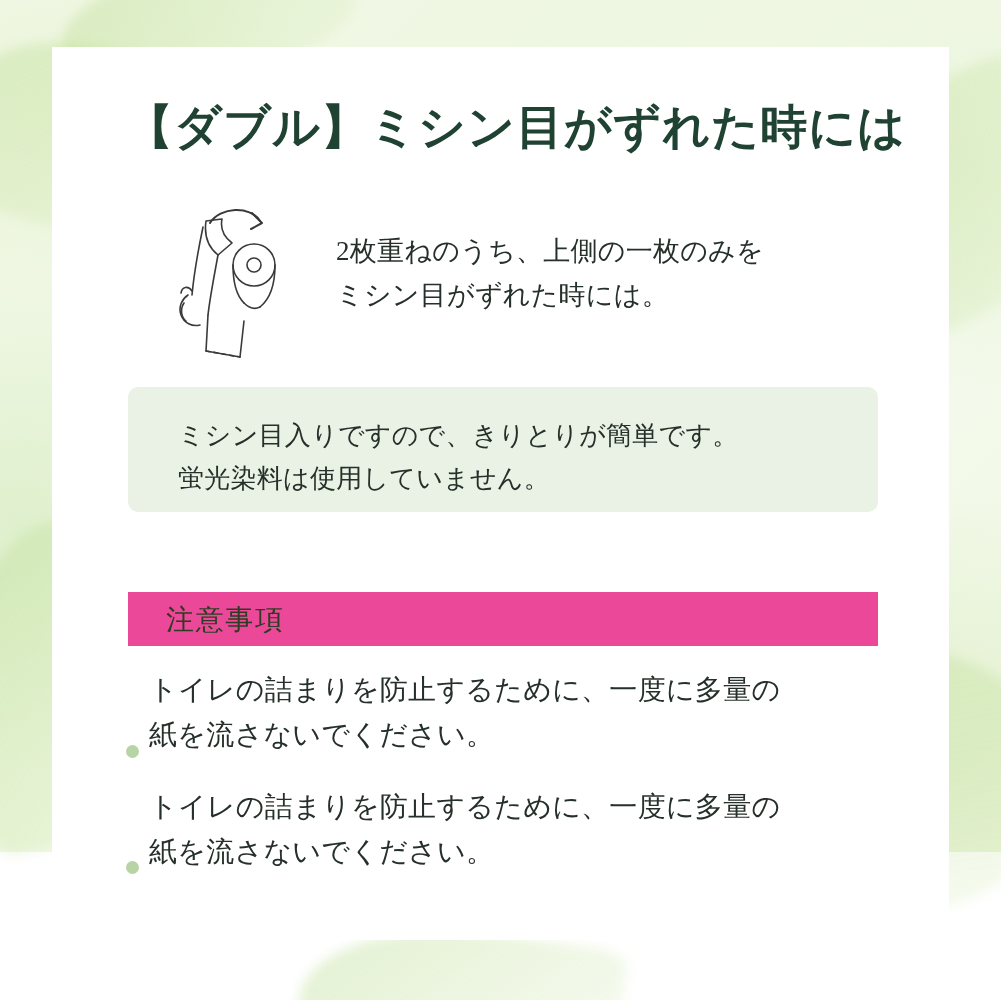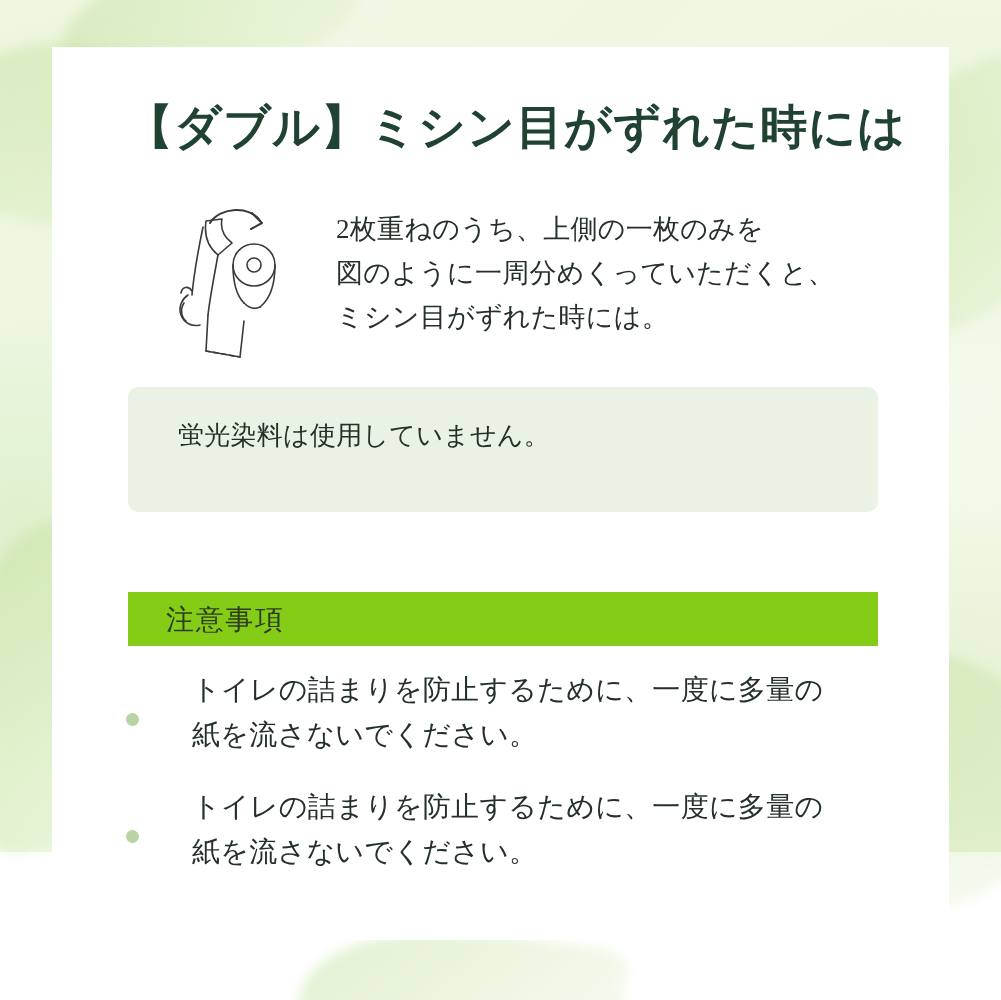--- a/index.html
+++ b/index.html
@@ -108,44 +108,43 @@
     white-space: nowrap;
   }
 
   
   .caution-band {
     position: absolute;
     left: 76px;
     top: 545px;
     width: 750px;
     height: 54px;
-    background: #84cc16;
+    background: #ec4899;
     box-sizing: border-box;
   }
   .caution-band .label {
     position: absolute;
     left: 38px;
     top: 9px;
     font-size: 28px;
     color: #2d3b22;
     letter-spacing: .06em;
   }
 
   
   .bullets {
     position: absolute;
     left: 74px;
     top: 620px;
     width: 790px;
   }
   .bullet-item {
     display: flex;
-    align-items: center;
+    align-items: flex-end;
     margin-bottom: 26px;
-    gap: 43px;
   }
   .dot {
     flex: 0 0 auto;
     width: 13px;
     height: 13px;
     border-radius: 50%;
     background: #b8d4a4;
     margin-top: 15px;
     margin-right: 10px;
   }
@@ -193,26 +192,26 @@
           <path d="M60 124 L58 160 L92 166 L96 130"></path>
           <path d="M58 160 L92 166" stroke-dasharray="4 4"></path>
 
           <path d="M40 104 C34 108, 30 116, 33 124 C36 132, 44 136, 52 134"></path>
           <path d="M36 112 C32 118, 33 126, 38 130"></path>
           <path d="M44 100 C40 94, 34 96, 33 102"></path>
         </svg>
       </div>
       <div class="lead">
         <div>2枚重ねのうち、上側の一枚のみを</div>
-        <div>図のように一周分めくっていただくと、</div>
         <div>ミシン目がずれた時には。</div>
       </div>
     </div>
 
     <div class="note">
+      <div>ミシン目入りですので、きりとりが簡単です。</div>
       <div>蛍光染料は使用していません。</div>
     </div>
 
     <div class="caution-band">
       <div class="label">注意事項</div>
     </div>
 
     <div class="bullets">
       <div class="bullet-item">
         <div class="dot"></div>

